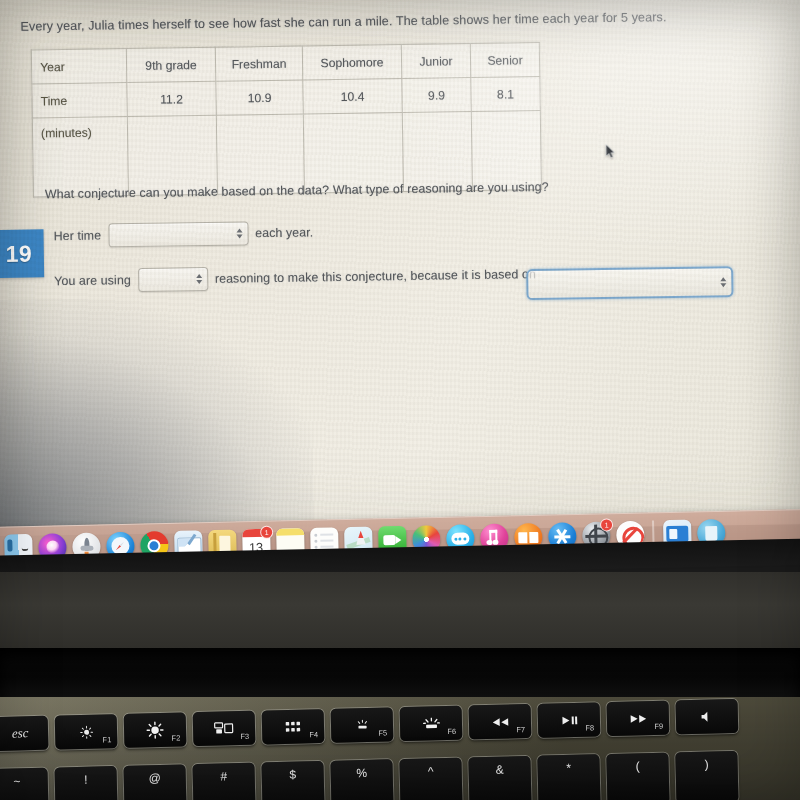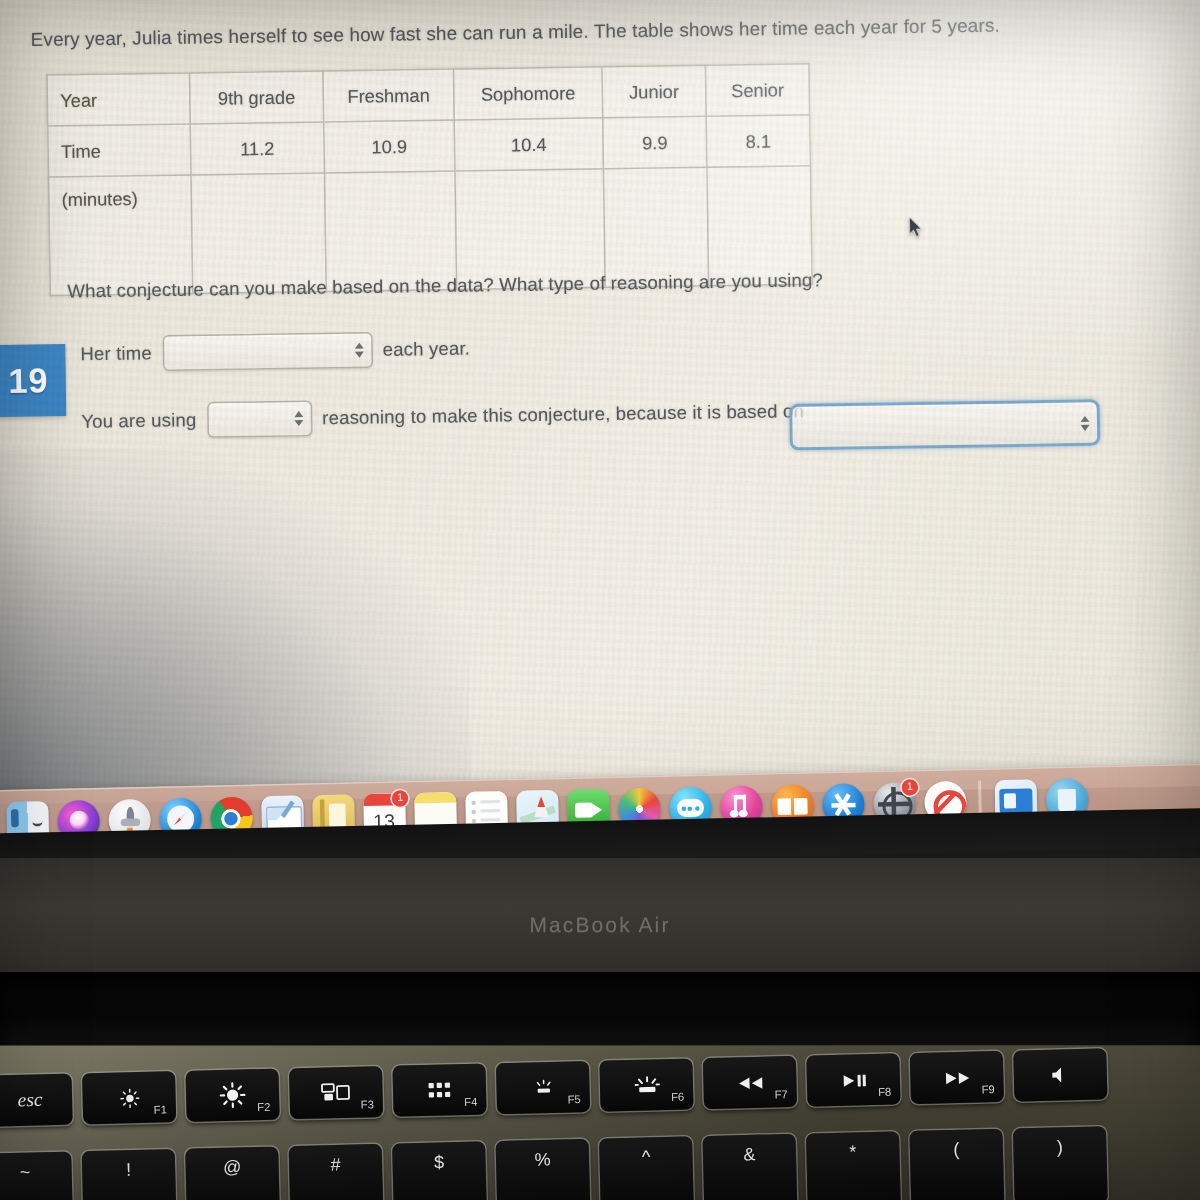--- a/index.html
+++ b/index.html
@@ -465,21 +465,20 @@
 
     <div class="dock-item">
       <div class="ico round" style="background:radial-gradient(circle at 35% 30%,#9ad7f0,#4aa9d8 60%,#2e87b8);">
         <div style="position:absolute;left:8px;top:7px;width:12px;height:15px;background:#e8f4fa;border-radius:1px 1px 3px 3px;"></div>
       </div>
     </div>
   </div>
 
   <div class="bezel-bottom"></div>
   <div class="lid-bottom"></div>
-  <div class="lid-label">MacBook Air</div>
   <div class="hinge-gap"></div>
 
   <div class="kbd"></div>
 
   <div class="krow krow1">
 
     <div class="key esc">
       <span>esc</span>
     </div>
 

